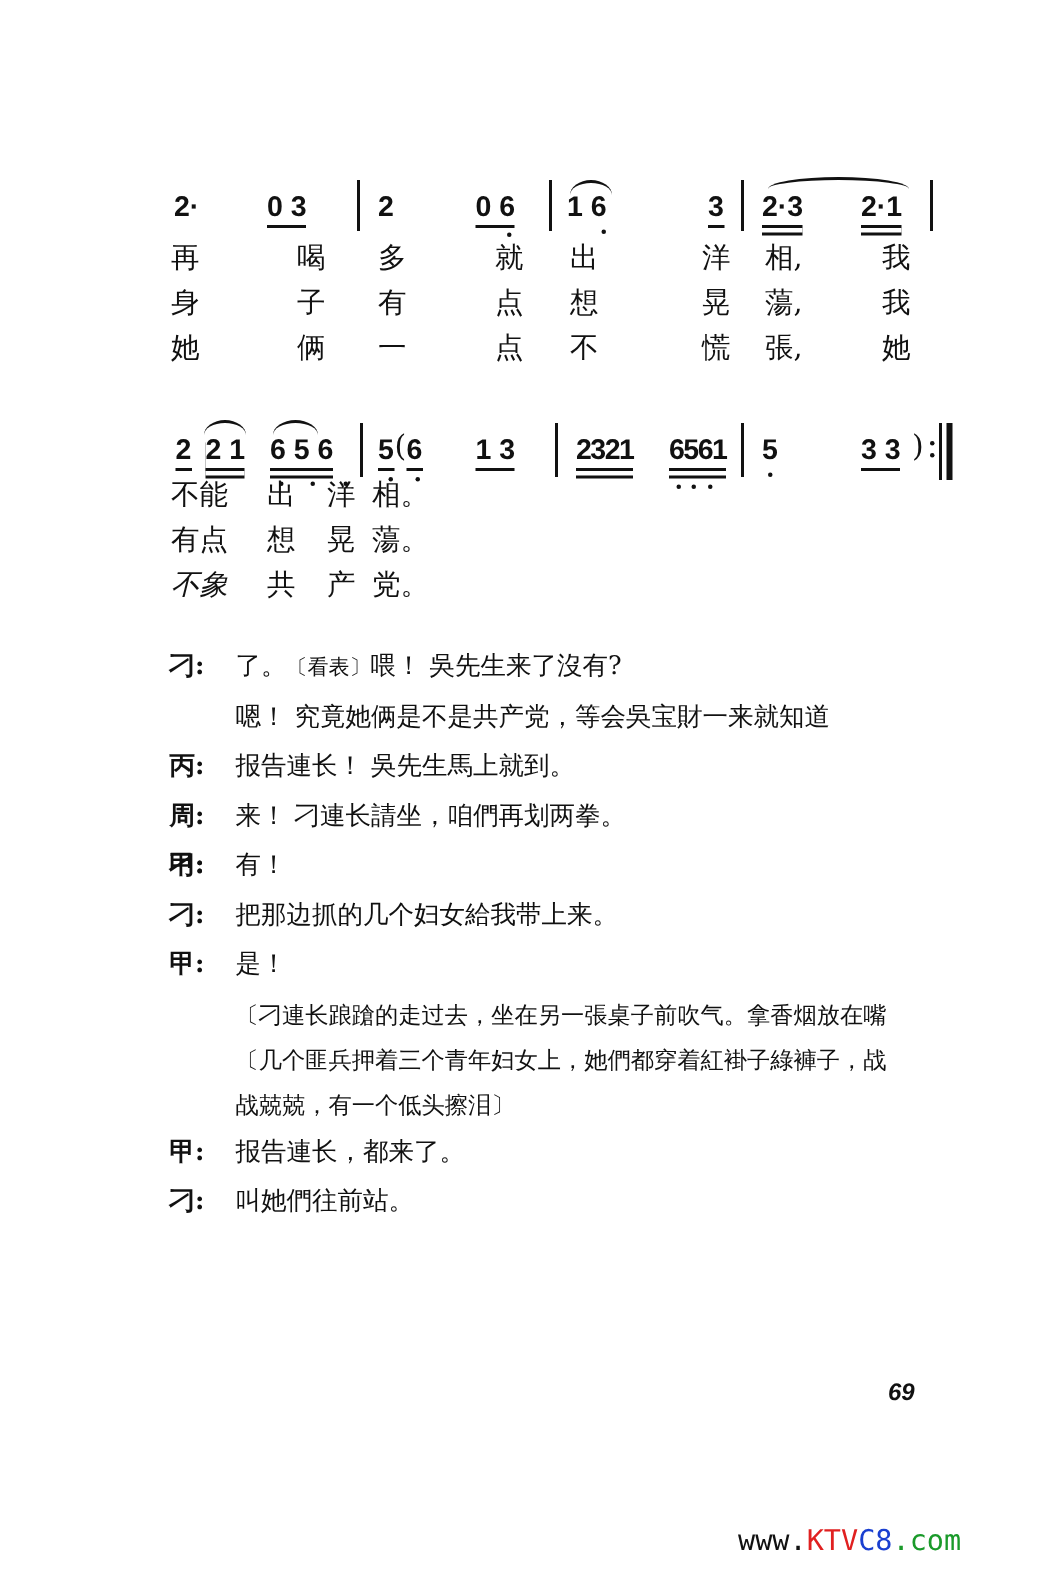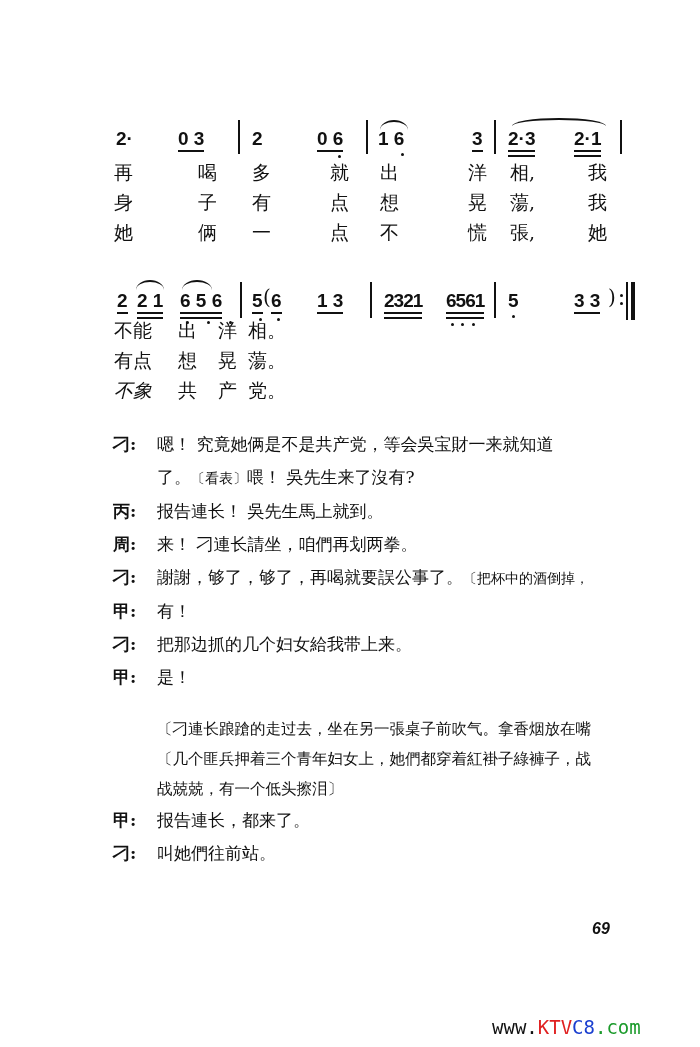--- a/index.html
+++ b/index.html
@@ -161,48 +161,47 @@
   <div class="lyric-row" style="top:378px;">
     <span class="lyric" style="left:2px;font-style:italic;">不象</span>
     <span class="lyric" style="left:66px;">共</span>
     <span class="lyric" style="left:106px;">产</span>
     <span class="lyric" style="left:136px;">党。</span>
   </div>
 
   <div class="dialogue">
     <div class="line">
       <span class="speaker">刁:</span>
+      <span class="speech"><span>了。</span><span class="stage-small">〔看表〕</span><span>喂！ 吳先生来了沒有?</span></span>
       <span class="speech">嗯！ 究竟她俩是不是共产党，等会吳宝財一来就知道</span>
-      <span class="speech"><span>了。</span><span class="stage-small">〔看表〕</span><span>喂！ 吳先生来了沒有?</span></span>
     </div>
     <div class="line">
       <span class="speaker">丙:</span>
       <span class="speech">报告連长！ 吳先生馬上就到。</span>
     </div>
     <div class="line">
       <span class="speaker">周:</span>
       <span class="speech">来！ 刁連长請坐，咱們再划两拳。</span>
     </div>
     <div class="line">
       <span class="speaker">刁:</span>
-      <span class="speech"><span>謝謝，够了，够了，再喝就要誤公事了。</span><span class="stage-small">〔把杯中的酒倒掉，</span></span>
     </div>
     <div class="line">
       <span class="speaker">甲:</span>
       <span class="speech">有！</span>
     </div>
     <div class="line">
       <span class="speaker">刁:</span>
       <span class="speech">把那边抓的几个妇女給我带上来。</span>
     </div>
     <div class="line">
       <span class="speaker">甲:</span>
       <span class="speech">是！</span>
     </div>
-    <div class="stage-block" style="margin-top:20px;">
+    <div class="stage-block" style="margin-top:2px;">
       <div>〔刁連长踉蹌的走过去，坐在另一張桌子前吹气。拿香烟放在嘴</div>
       <div>〔几个匪兵押着三个青年妇女上，她們都穿着紅褂子綠褲子，战</div>
       <div>战兢兢，有一个低头擦泪〕</div>
     </div>
     <div class="line">
       <span class="speaker">甲:</span>
       <span class="speech">报告連长，都来了。</span>
     </div>
     <div class="line">
       <span class="speaker">刁:</span>

